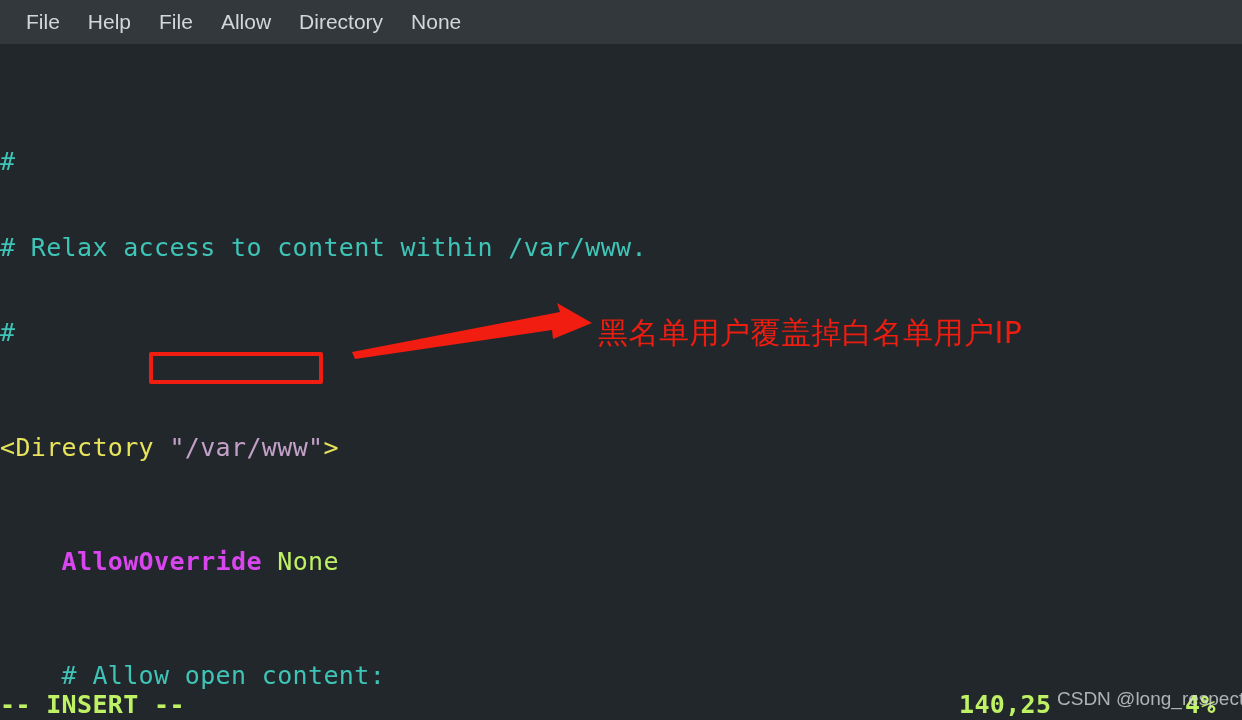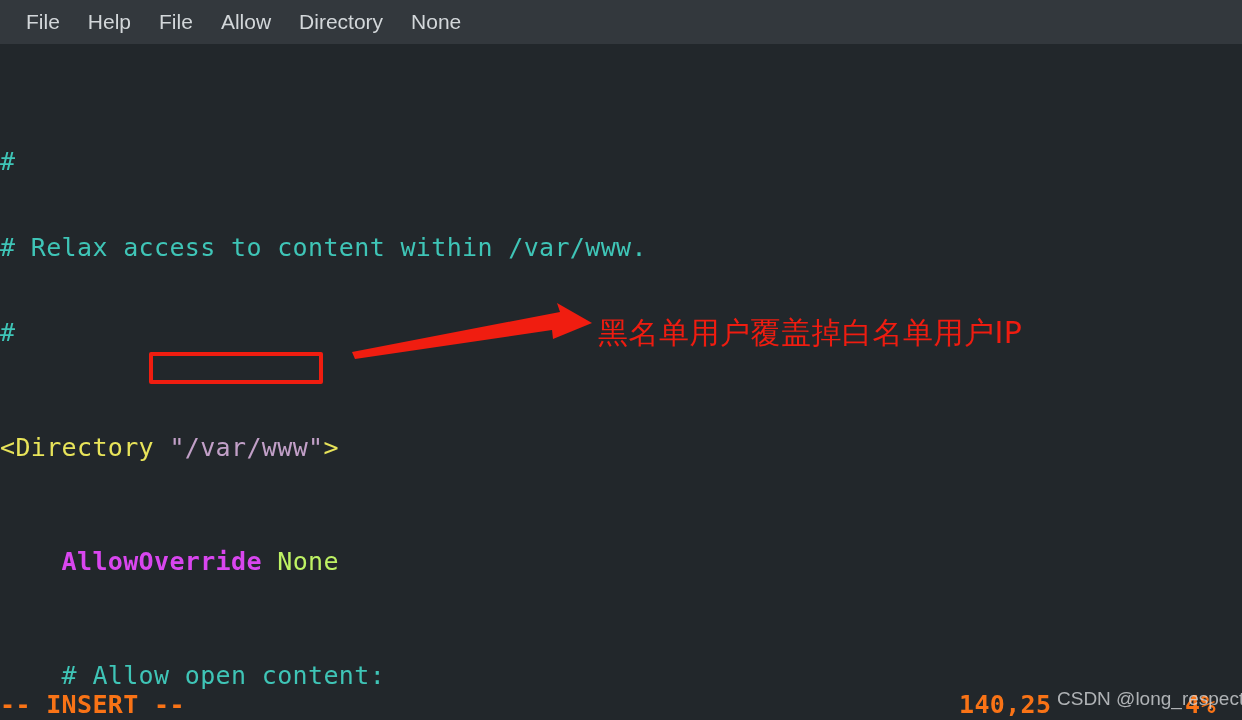--- a/index.html
+++ b/index.html
@@ -54,21 +54,21 @@
     font-family:"DejaVu Sans","Liberation Sans",sans-serif;
     font-size:30px;color:#ef1c10;white-space:nowrap;
     letter-spacing:0.5px;
   }
 
   
   .status{
     position:absolute;left:0;top:690px;width:1242px;height:30px;
     background:#22272b;
     font-family:"DejaVu Sans Mono","Liberation Mono",monospace;
-    font-size:25px;color:#f97316;font-weight:bold;
+    font-size:25px;color:#bef264;font-weight:bold;
     letter-spacing:0.35px;white-space:pre;
   }
   .status .mode{position:absolute;left:0px;top:0px;}
   .status .pos {position:absolute;left:959px;top:0px;}
   .status .pct {position:absolute;left:1185px;top:0px;}
   .watermark{
     position:absolute;left:1057px;top:688px;
     font-family:"Liberation Sans","DejaVu Sans",sans-serif;
     font-size:19px;font-weight:normal;
     color:rgba(215,218,220,0.78);white-space:nowrap;

